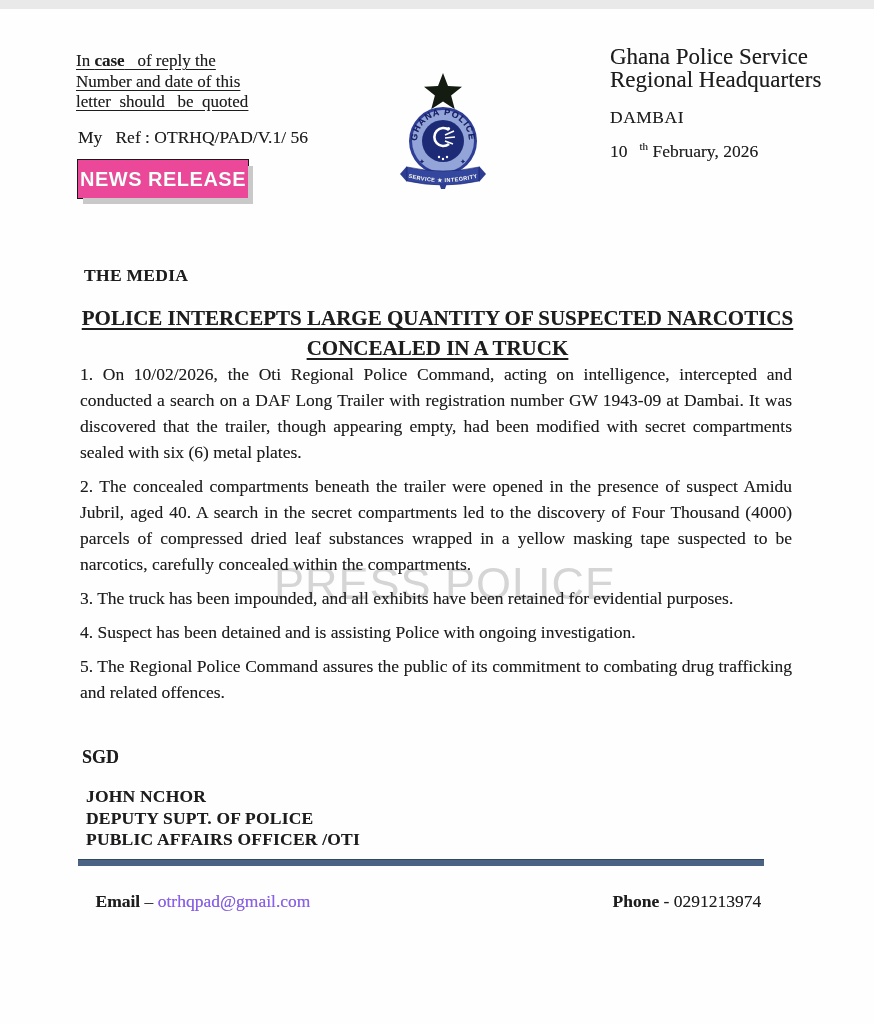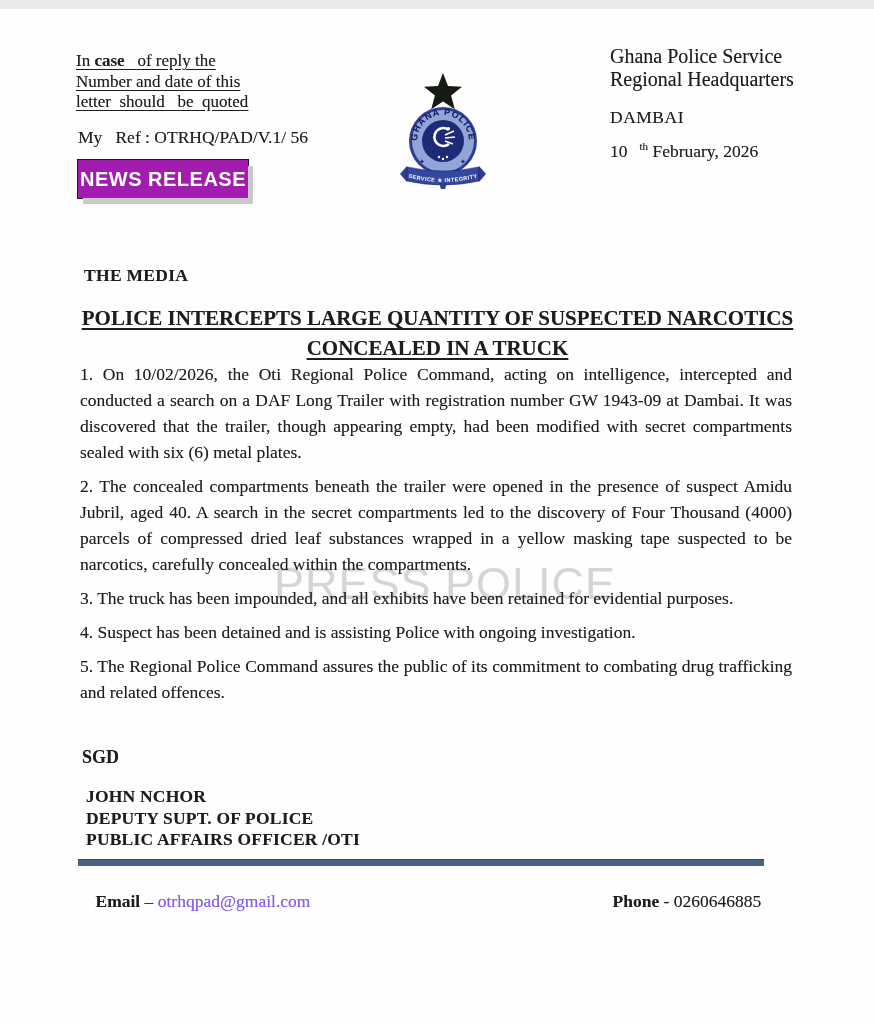--- a/index.html
+++ b/index.html
@@ -16,32 +16,32 @@
   .abs { position:absolute; }
   .prewrap { white-space:pre-wrap; }
 
   
   .reply-note { left:76px; top:42px; font-size:17px; line-height:20.5px; }
   .reply-note .ln { text-decoration:underline; text-underline-offset:3px; }
   .reply-note b { font-weight:bold; }
   .my-ref { left:78px; top:118px; font-size:17.5px; }
   .news-banner {
     left:78px; top:151px; width:170px; height:38px;
-    background:#a21caf; color:#fff;
+    background:#ec4899; color:#fff;
     font-family:"Liberation Sans", sans-serif;
     font-weight:bold; font-size:20px; letter-spacing:.5px;
     display:flex; align-items:center; justify-content:center;
     box-shadow:5px 6px 0 0 #c9c9c9, 0 0 0 1px #1a1a1a;
   }
 
   
   .logo { left:399px; top:60px; width:88px; height:130px; filter:blur(.4px); }
 
   
-  .org-block { left:610px; top:36px; font-size:20px; line-height:23px; }
+  .org-block { left:610px; top:36px; font-size:23px; line-height:23px; }
   .station  { left:610px; top:98px;  font-size:17.5px; letter-spacing:.5px; }
   .date-line{ left:610px; top:131px; font-size:17.5px; }
   .date-line sup { font-size:11px;padding-left:12px; }
 
   
   .addressee { left:84px; top:256px; font-size:17.5px; font-weight:bold; letter-spacing:.3px; }
   .headline  {
     left:65px; top:294px; width:745px;
     font-size:21px; font-weight:bold; line-height:30px; text-align:center;
     text-decoration:underline; text-decoration-thickness:2px; text-underline-offset:3px;
@@ -154,16 +154,16 @@
     <div>JOHN NCHOR</div>
     <div>DEPUTY SUPT. OF POLICE</div>
     <div>PUBLIC AFFAIRS OFFICER /OTI</div>
   </div>
 
   <div class="abs footer-rule"></div>
   <div class="abs footer-email prewrap">
     <span class="lbl">Email</span><span> – </span><a>otrhqpad@gmail.com</a>
   </div>
   <div class="abs footer-phone prewrap">
-    <span class="lbl">Phone</span><span> - 0260646885</span>
+    <span class="lbl">Phone</span><span> - 0291213974</span>
   </div>
 
 </div>
 
 </body></html>

